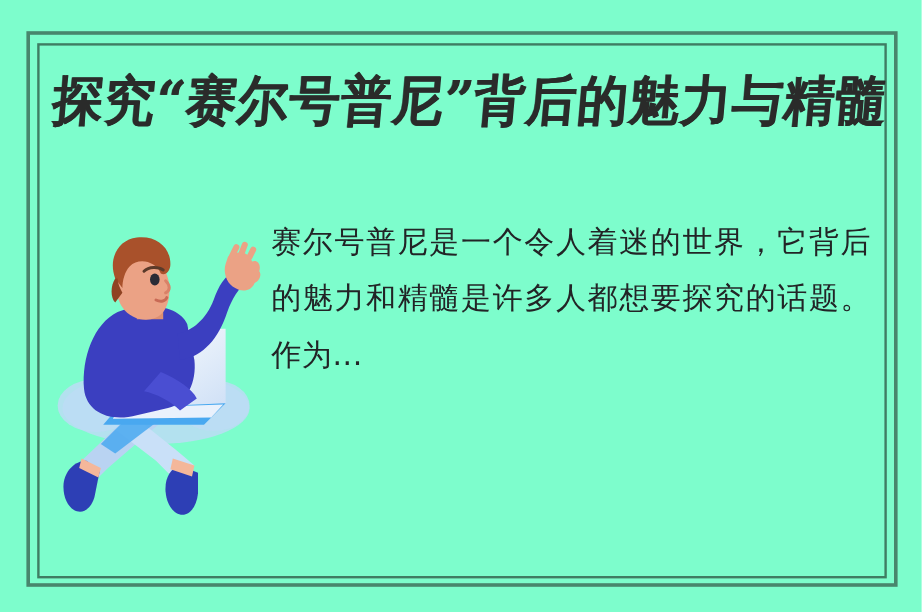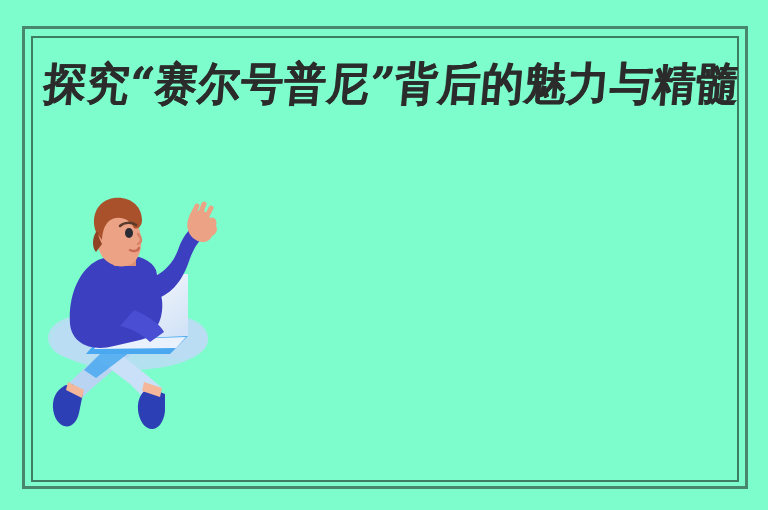--- a/index.html
+++ b/index.html
@@ -87,20 +87,21 @@
 </head>
 <body>
 
 <div id="poster">
 
   <div class="frame-outer"></div>
   <div class="frame-inner"></div>
 
   <div class="title">探究“赛尔号普尼”背后的魅力与精髓</div>
 
+  <div class="body-copy">赛尔号普尼是一个令人着迷的世界，它背后的魅力和精髓是许多人都想要探究的话题。作为...</div>
 
   <div class="illustration">
     <svg viewBox="0 0 180 250" xmlns="http://www.w3.org/2000/svg" aria-hidden="true">
       <defs>
         <linearGradient id="lapGrad" x1="0" y1="0" x2="1" y2="1">
           <stop offset="0%" stop-color="#ffffff"></stop>
           <stop offset="100%" stop-color="#cfe0f6"></stop>
         </linearGradient>
         <linearGradient id="pantGrad" x1="0" y1="0" x2="1" y2="0">
           <stop offset="0%" stop-color="#cfe1f7"></stop>

